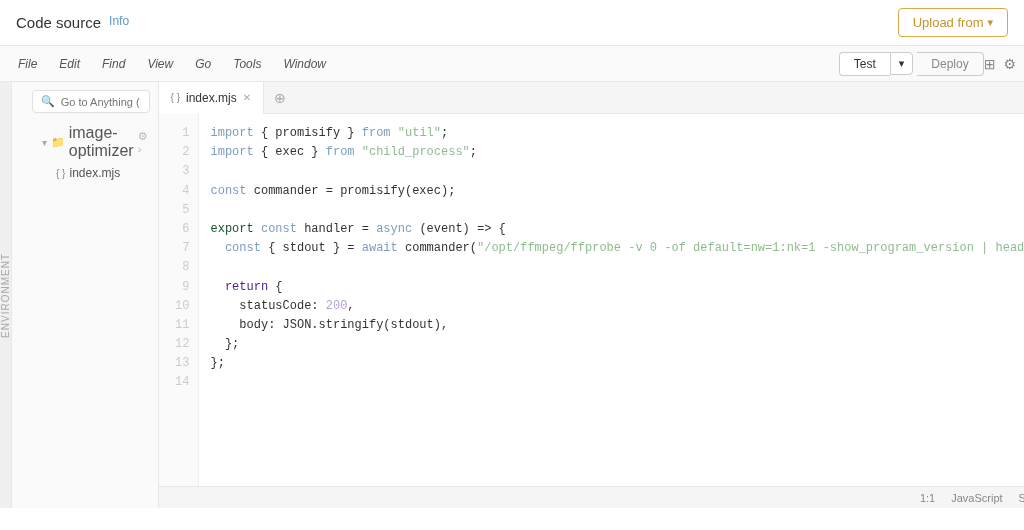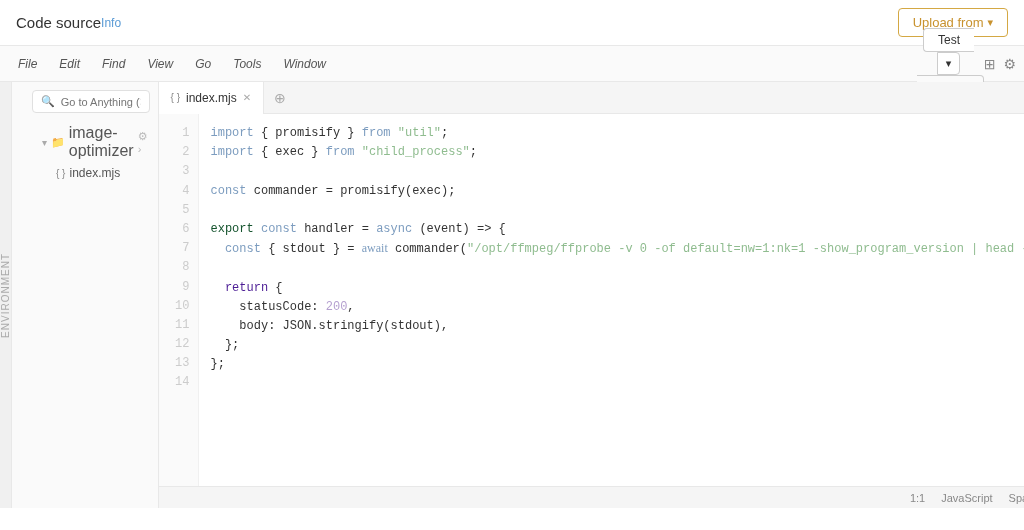--- a/index.html
+++ b/index.html
@@ -4,21 +4,21 @@
   <style>
     * { margin: 0; padding: 0; box-sizing: border-box; }
     body { font-family: -apple-system, BlinkMacSystemFont, 'Segoe UI', sans-serif; background: #fff; width: 1024px; height: 530px; overflow: hidden; font-size: 12px; }
 
     
     #top-bar {
       display: flex; align-items: center; justify-content: space-between;
       padding: 0 16px; height: 46px; border-bottom: 1px solid #e8e8e8;
       background: #fff;
     }
-    #top-bar-left { display: flex; align-items: center; }
+    #top-bar-left { display: flex; align-items: flex-start; gap: 8px; }
     #page-title-text { font-size: 15px; font-weight: 500; color: #333; }
     #info-link { font-size: 12px; color: #aaa; cursor: pointer; }
     #upload-button {
       display: flex; align-items: center; gap: 4px;
       padding: 6px 14px; border: 1.5px solid #d4a843; border-radius: 4px;
       background: #fff; color: #c8922e; font-size: 13px; font-weight: 500; cursor: pointer;
     }
 
     
     #menu-bar {
@@ -26,21 +26,21 @@
       padding: 0 8px; height: 36px; border-bottom: 1px solid #e8e8e8;
       background: #fafafa;
     }
     #menu-items { display: flex; align-items: center; gap: 2px; flex: 1; }
     .menu-item {
       padding: 4px 10px; border-radius: 4px; cursor: pointer;
       color: #555; font-size: 12px; font-style: italic;
     }
 
     
-    #tab-group { display: flex; align-items: center; margin-left: 8px; flex-direction: column; }
+    #tab-group { display: flex; align-items: center; margin-left: 8px; }
     #test-tab {
       padding: 4px 14px; background: #fff; border: 1px solid #ccc;
       border-right: none; border-radius: 4px 0 0 4px; cursor: pointer;
       font-size: 12px; color: #333; font-weight: 500;
     }
     #test-dropdown {
       padding: 4px 8px; background: #fff; border: 1px solid #ccc;
       border-radius: 0 4px 4px 0; cursor: pointer; font-size: 11px; color: #333;
     }
     #deploy-tab {
@@ -123,21 +123,21 @@
     #code-content {
       flex: 1; padding: 10px 12px; font-size: 12px; line-height: 1.6;
       overflow: auto; color: #333; white-space: pre;
     }
 
     
     .kw-import { color: #7c9cbf; }
     .kw-const { color: #7c9cbf; }
     .kw-export { color: #14532d; }
     .kw-async { color: #7c9cbf; }
-    .kw-await { color: #7c9cbf; font-family: Liberation Serif, serif; }
+    .kw-await { color: #7c9cbf; }
     .kw-return { color: #4c1d95; }
     .str { color: #8fbc8f; }
     .num { color: #b5a0d0; }
 
     
     #status-bar {
       display: flex; align-items: center; justify-content: flex-end;
       padding: 0 12px; height: 22px; background: #f5f5f5; border-top: 1px solid #e8e8e8;
       font-size: 11px; color: #888; gap: 16px;
     }

